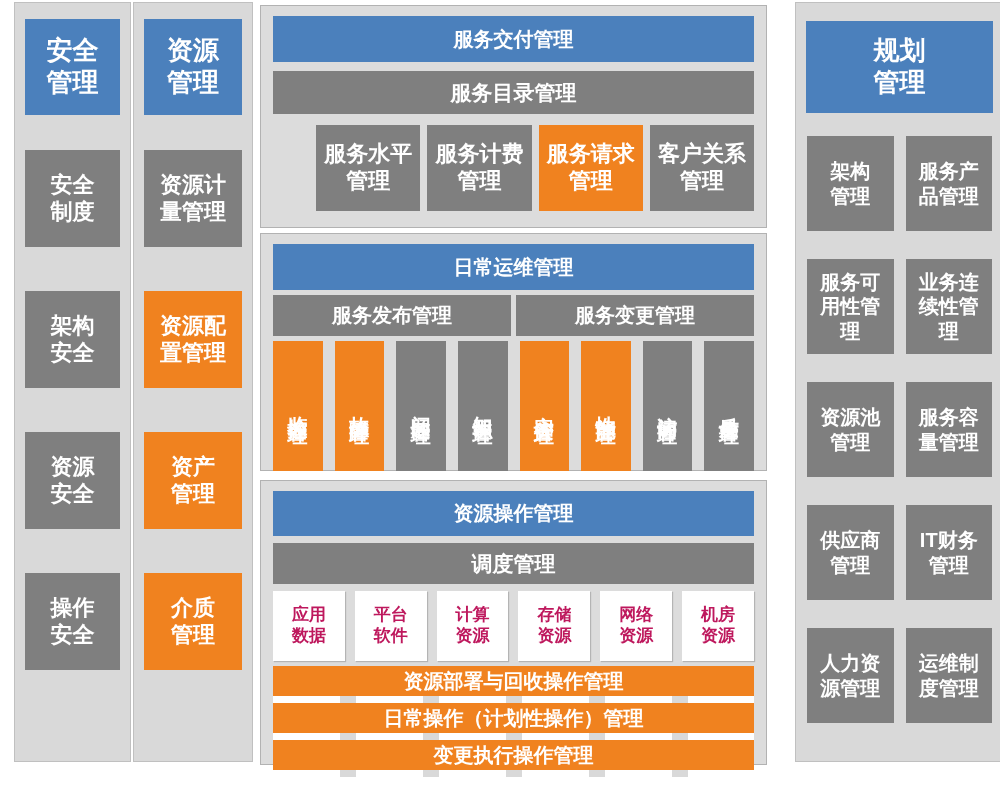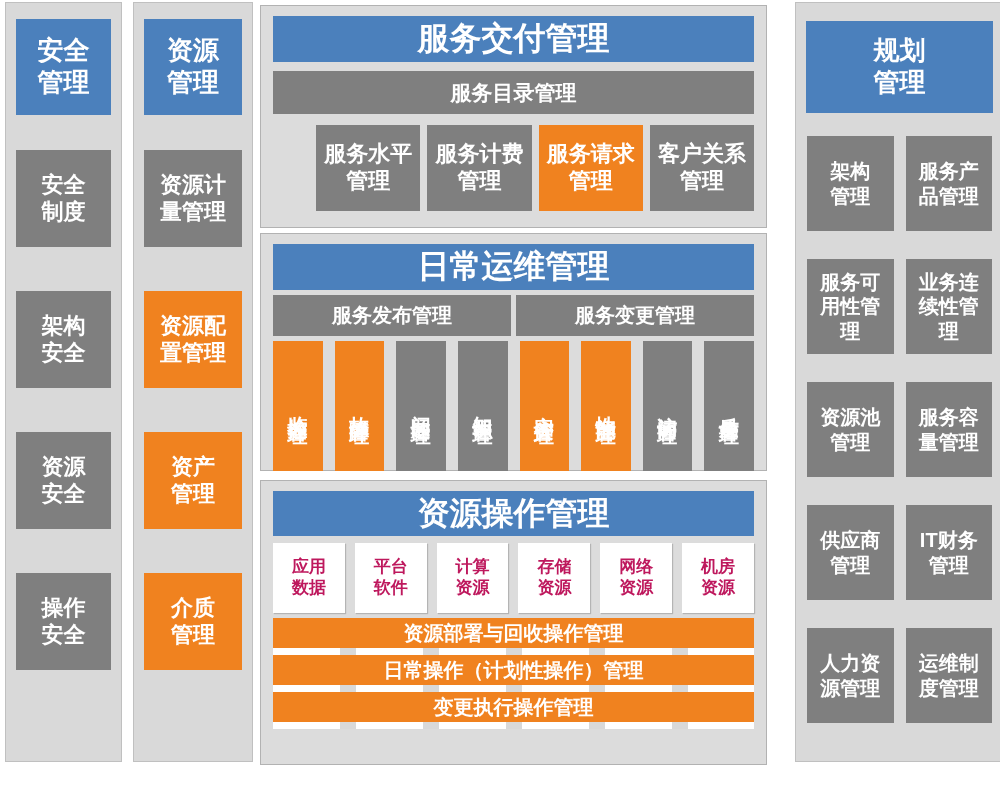--- a/index.html
+++ b/index.html
@@ -6,21 +6,21 @@
   .canvas {
     position:relative; width:1000px; height:785px; background:#ffffff;
     font-family:"Liberation Sans", sans-serif; font-weight:bold; overflow:hidden;
   }
   
   .strip {
     position:absolute; top:2px; height:760px; background:#d9d9d9;
     border:1px solid #c0c0c0; box-sizing:border-box;
     display:flex; flex-direction:column; align-items:center; padding-top:16px;
   }
-  #col-security { left:5px;  width:117px; }
+  #col-security { left:14px;  width:117px; }
   #col-resource { left:133px; width:120px; }
   #col-planning { left:788px; width:209px; padding-top:18px;margin-left:7px; }
 
   .cell {
     display:flex; align-items:center; justify-content:center; text-align:center;
     color:#ffffff; white-space:pre-line; line-height:1.22; box-sizing:border-box;
   }
   .blue   { background:#4b80bc; }
   .gray   { background:#7f7f7f; }
   .orange { background:#f0821f; }
@@ -34,21 +34,21 @@
 
   
   .panel {
     position:absolute; left:260px; width:507px; background:#dcdcdc;
     border:1px solid #b2b2b2; box-sizing:border-box; padding:10px 12px;
   }
   #panel-service-delivery { top:5px;   height:223px; }
   #panel-daily-ops        { top:233px; height:238px; }
   #panel-resource-ops     { top:480px; height:285px; }
 
-  .panel-hdr { height:46px; font-size:32px; margin-bottom:9px; }
+  .panel-hdr { height:46px; font-size:20px; margin-bottom:9px; }
   .gbar      { height:43px; font-size:21px; margin-bottom:11px; }
 
   .row4 { display:flex; gap:7px;padding-left:43px; }
   .fbox { flex:1; height:86px; font-size:22px; }
 
   .barrow { display:flex; gap:5px; margin-bottom:5px; }
   .hbar   { flex:1; height:41px; font-size:20px; }
   #panel-daily-ops .panel-hdr { margin-bottom:5px; }
   .vrow { display:flex; gap:12px; }
   .vbox { flex:1; height:130px; }
@@ -121,20 +121,21 @@
       <div class="cell gray vbox"><span>知识管理</span></div>
       <div class="cell orange vbox"><span>容灾管理</span></div>
       <div class="cell orange vbox"><span>性能管理</span></div>
       <div class="cell gray vbox"><span>访问管理</span></div>
       <div class="cell gray vbox"><span>质量管理</span></div>
     </div>
   </div>
 
   <div class="panel" id="panel-resource-ops">
     <div class="cell blue panel-hdr">资源操作管理</div>
+    <div class="cell gray gbar">调度管理</div>
     <div class="wrow">
       <div class="cell wbox">应用
 数据</div>
       <div class="cell wbox">平台
 软件</div>
       <div class="cell wbox">计算
 资源</div>
       <div class="cell wbox">存储
 资源</div>
       <div class="cell wbox">网络

